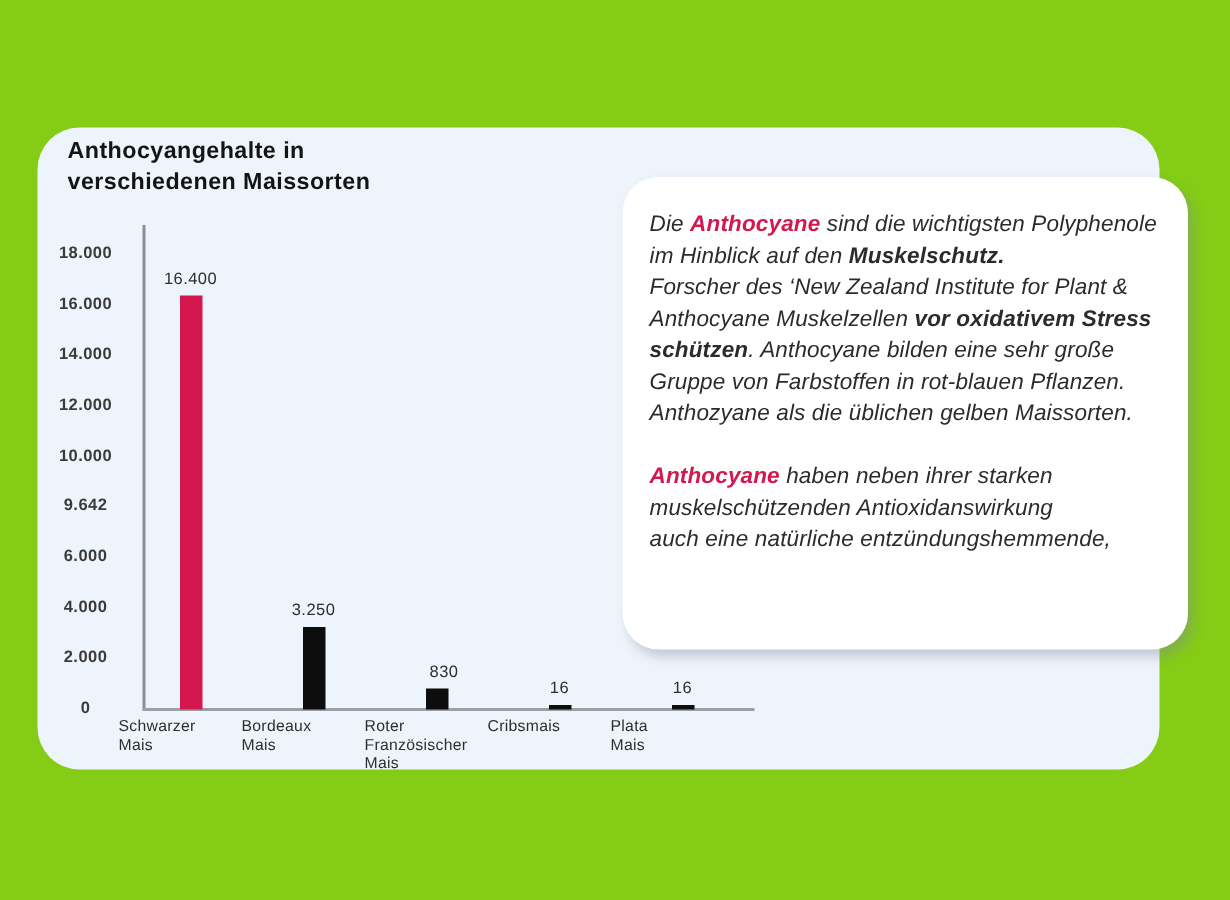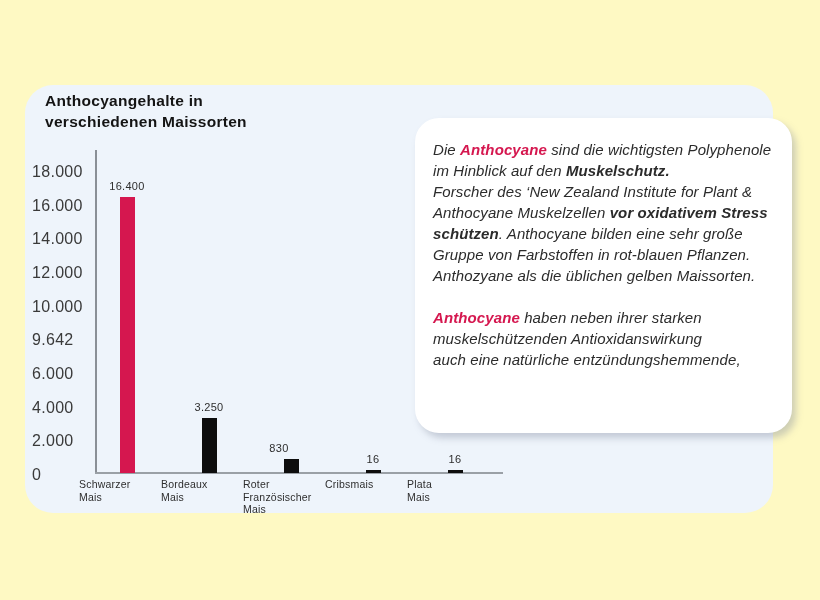--- a/index.html
+++ b/index.html
@@ -1,34 +1,34 @@
 <!DOCTYPE html>
 <html><head>
 <meta charset="utf-8">
 <style>
   html,body{margin:0;padding:0;background:#ffffff;}
   .stage{
-    position:relative;width:820px;height:600px;background:#fef9c3;overflow:hidden;
+    position:relative;width:820px;height:600px;background:#84cc16;overflow:hidden;
     font-family:"Liberation Sans", sans-serif;
   }
   .panel{
     position:absolute;left:25px;top:85px;width:748px;height:428px;
     background:#EEF4FB;border-radius:28px;
   }
   .chart-title{
     position:absolute;left:45px;top:90px;margin:0;
     font-size:15.5px;line-height:21px;font-weight:bold;color:#141414;
     letter-spacing:.3px;
   }
   .chart-layer{position:absolute;left:0;top:0;width:820px;height:600px;pointer-events:none;}
   .yaxis-line{position:absolute;width:2px;background:#8a8f96;}
   .xaxis-line{position:absolute;height:2px;background:#9aa0a6;}
   .ytick{
-    position:absolute;width:50px;text-align:left;
-    font-size:16px;color:#3a3a3a;letter-spacing:.3px;
+    position:absolute;width:50px;text-align:center;
+    font-size:11px;color:#3a3a3a;letter-spacing:.3px;font-weight:bold;
   }
   .bar{position:absolute;}
   .bar-value{
     position:absolute;width:80px;text-align:center;
     font-size:11px;color:#2e2e2e;letter-spacing:.3px;
   }
   .cat-label{
     position:absolute;width:96px;
     font-size:10.5px;line-height:12.5px;color:#2e2e2e;letter-spacing:.2px;
   }
@@ -68,21 +68,21 @@
       <div class="ytick" style="left: 32px; top: 230.333px;">14.000</div>
       <div class="ytick" style="left: 32px; top: 196.667px;">16.000</div>
       <div class="ytick" style="left: 32px; top: 163px;">18.000</div>
       <div class="bar" style="left: 119.5px; top: 196.933px; width: 15px; height: 276.067px; background: rgb(213, 23, 79);"></div>
       <div class="bar-value" style="left: 87px; top: 179.933px;">16.400</div>
       <div class="cat-label" style="left: 79px; top: 478px;">Schwarzer<br>Mais</div>
       <div class="bar" style="left: 201.5px; top: 418.292px; width: 15px; height: 54.7083px; background: rgb(13, 13, 13);"></div>
       <div class="bar-value" style="left: 169px; top: 401.292px;">3.250</div>
       <div class="cat-label" style="left: 161px; top: 478px;">Bordeaux<br>Mais</div>
       <div class="bar" style="left: 283.5px; top: 459.028px; width: 15px; height: 13.9717px; background: rgb(13, 13, 13);"></div>
-      <div class="bar-value" style="left: 239px; top: 442.028px;">830</div>
+      <div class="bar-value" style="left: 256px; top: 442.028px;">830</div>
       <div class="cat-label" style="left: 243px; top: 478px;">Roter<br>Französischer<br>Mais</div>
       <div class="bar" style="left: 365.5px; top: 470px; width: 15px; height: 3px; background: rgb(13, 13, 13);"></div>
       <div class="bar-value" style="left: 333px; top: 453px;">16</div>
       <div class="cat-label" style="left: 325px; top: 478px;">Cribsmais</div>
       <div class="bar" style="left: 447.5px; top: 470px; width: 15px; height: 3px; background: rgb(13, 13, 13);"></div>
       <div class="bar-value" style="left: 415px; top: 453px;">16</div>
       <div class="cat-label" style="left: 407px; top: 478px;">Plata<br>Mais</div>
     </div>
 
   <div class="infobox" id="infobox">

